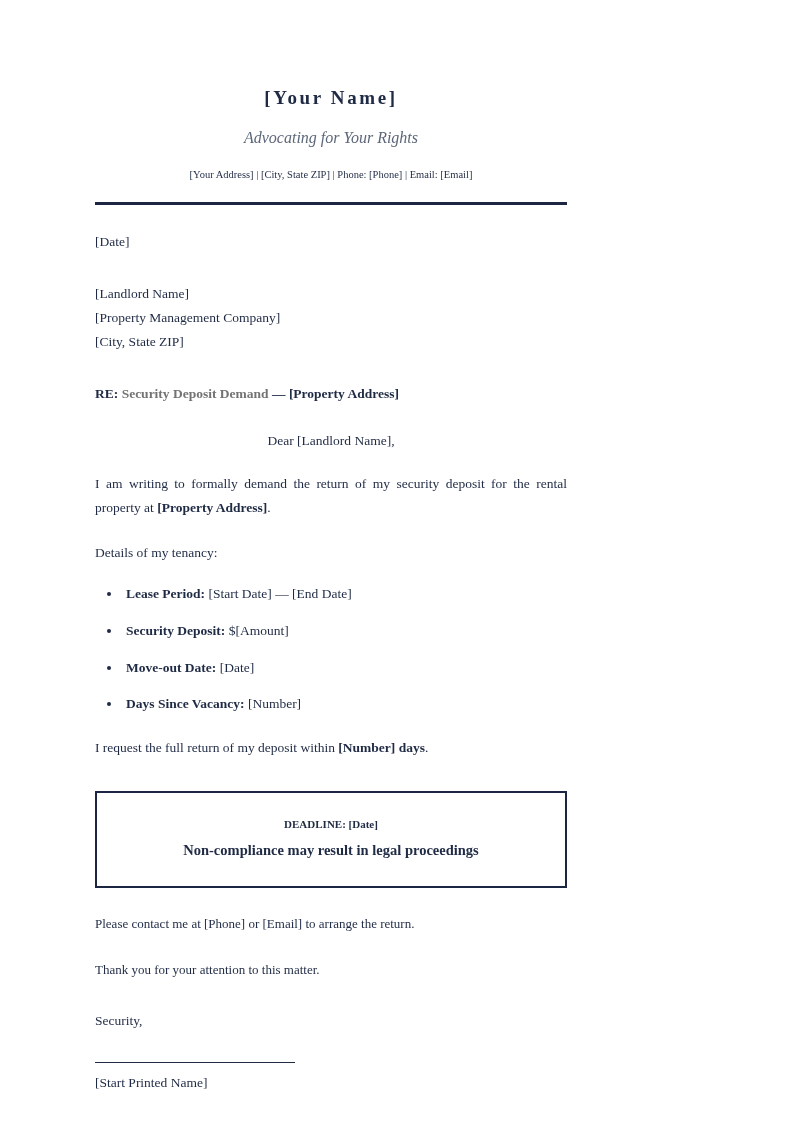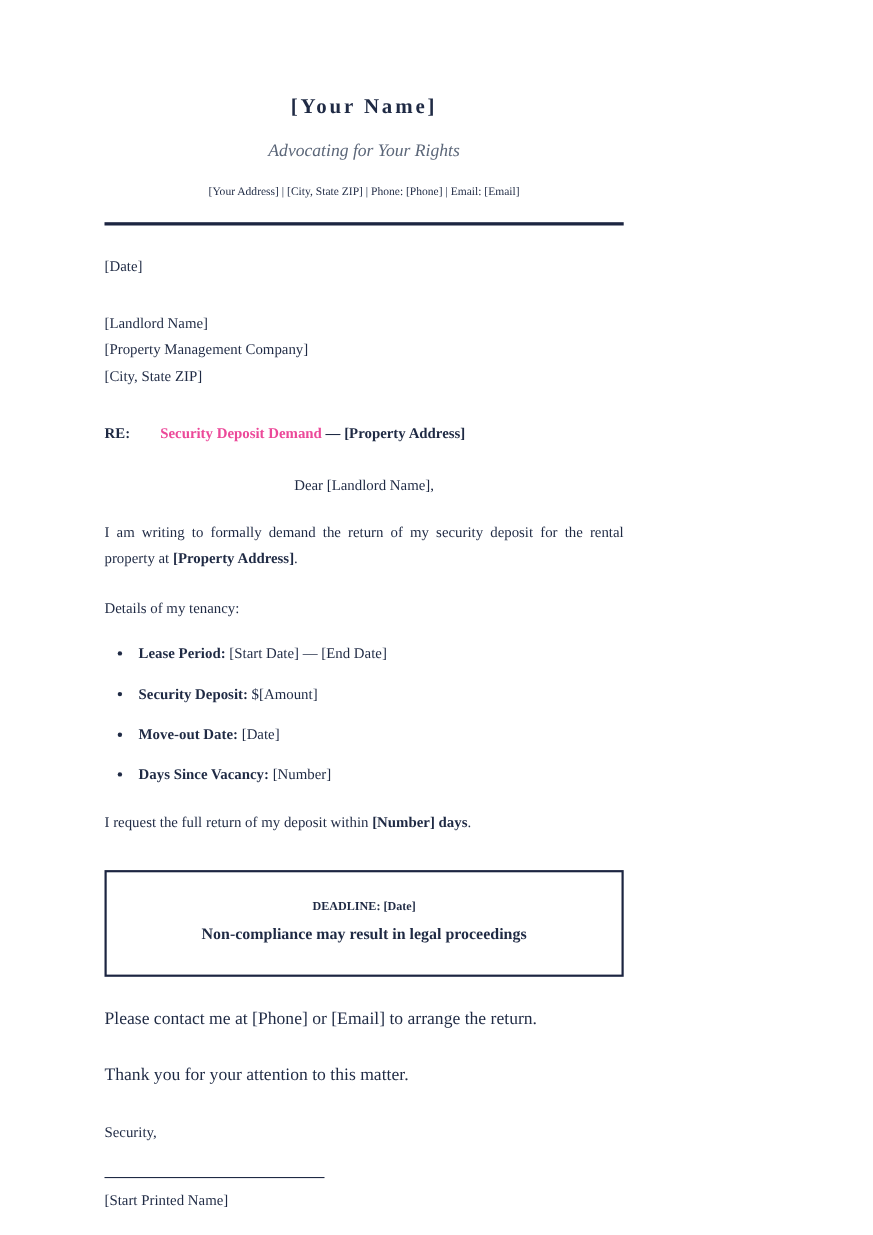--- a/index.html
+++ b/index.html
@@ -72,22 +72,21 @@
     line-height: 1.78;
   }
 
   .re-line {
     font-size: 13.5px;
     font-weight: bold;
     margin: 30px 0 0 0;
     line-height: 1.45;
   }
   .re-subject {
-    color: #ec4899;
-    margin-left: 24px;
+    color: #737373;
   }
 
   .salutation {
     font-size: 13.5px;
     margin: 27px 0 0 0;
     line-height: 1.45;
     text-align: center;
   }
 
   .para {
@@ -137,21 +136,21 @@
   .deadline-sub {
     font-size: 14.5px;
     font-weight: bold;
     color: #1f2a44;
     line-height: 1.4;
     margin: 0;
   }
 
   
   .closing-para {
-    font-size: 16px;
+    font-size: 13px;
     line-height: 1.45;
     margin: 27px 0 0 0;
   }
   .sincerely {
     font-size: 13.5px;
     line-height: 1.45;
     margin: 31px 0 0 0;
   }
   .sig-line {
     border: 0;

